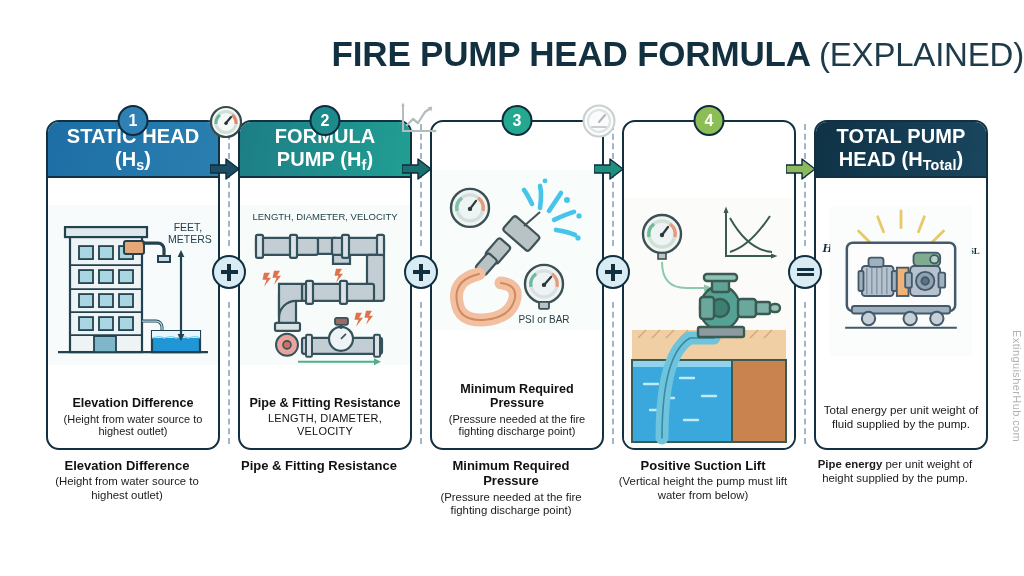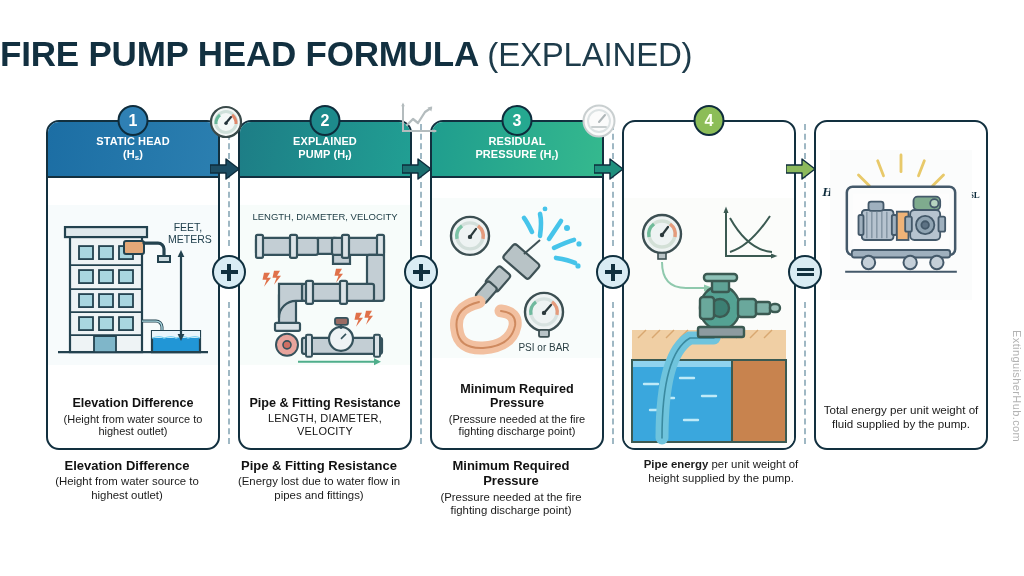--- a/index.html
+++ b/index.html
@@ -7,21 +7,21 @@
     width: 1024px; height: 576px;
     background: #ffffff;
     font-family: "Liberation Sans", sans-serif;
     overflow: hidden;
   }
   #stage { position: relative; width: 1024px; height: 576px; background:#fff; }
 
   
   .title-wrap {
     position: absolute; top: 34px; left: 0; width: 1024px;
-    text-align: left;
+    text-align: right;
   }
   .title-main {
     display: inline; font-size: 35px; font-weight: 700;
     letter-spacing: -0.2px; color: #123040;
     font-family: "Liberation Sans", sans-serif;
   }
   .title-sub {
     display: inline; font-size: 33px; font-weight: 400;
     color: #1d3b4a; letter-spacing: -0.2px;
   }
@@ -47,21 +47,21 @@
     background: #ffffff;
     overflow: hidden;
     display: flex; flex-direction: column;
   }
   .card-head {
     height: 56px;
     display: flex; align-items: center; justify-content: center;
     padding: 0 5px;
     text-align: center;
     color: #ffffff;
-    font-size: 11px; font-weight: 700;
+    font-size: 20px; font-weight: 700;
     line-height: 1.12;
     letter-spacing: 0.1px;
     border-bottom: 2px solid #12303f;
   }
   .c1 .card-head { background: linear-gradient(100deg,#1c6ea4 0%,#2b7fb0 100%); }
   .c2 .card-head { background: linear-gradient(100deg,#1d7d86 0%,#219f93 100%); }
   .c3 .card-head { background: linear-gradient(100deg,#1f9d8e 0%,#35b98e 100%); }
   .c4 .card-head { background: linear-gradient(100deg,#8bbb55 0%,#a5c863 100%); color:#fdfff2; }
   .c5 .card-head { background: linear-gradient(100deg,#0f3246 0%,#19465e 100%); }
 
@@ -273,21 +273,21 @@
           <span class="v"></span>
       </div>
       <div class="dash-bot"></div>
     </div>
 
     <div class="col">
       <div class="badge b2">2</div>
       <div class="card c2">
         <div class="card-head">
           <div>
-            <span>EXPLAINED</span><br>
+            <span>FORMULA</span><br>
             <span><span>PUMP (H</span><span class="sub">f</span><span>)</span></span>
           </div>
         </div>
         <div class="card-art">
           <svg viewBox="0 0 170 160" preserveAspectRatio="xMidYMid meet">
             <rect x="0" y="0" width="170" height="160" fill="#f7fcfa"></rect>
             <text x="85" y="15" font-family="Liberation Sans, sans-serif" font-size="9.5" fill="#1c3b43" text-anchor="middle">LENGTH, DIAMETER, VELOCITY</text>
             <g stroke="#35525c" stroke-width="2.2" fill="#c3ced4">
 
               <rect x="16" y="33" width="62" height="17" rx="2"></rect>
@@ -351,26 +351,20 @@
       <div class="op">
         <span class="h"></span>
           <span class="v"></span>
       </div>
       <div class="dash-bot"></div>
     </div>
 
     <div class="col">
       <div class="badge b3">3</div>
       <div class="card c3">
-        <div class="card-head">
-          <div>
-            <span>RESIDUAL</span><br>
-            <span><span>PRESSURE (H</span><span class="sub">r</span><span>)</span></span>
-          </div>
-        </div>
         <div class="card-art">
           <svg viewBox="0 0 170 160" preserveAspectRatio="xMidYMid meet">
             <rect x="0" y="0" width="170" height="160" fill="#f8fcfb"></rect>
 
             <circle cx="38" cy="38" r="19" fill="#eef3f3" stroke="#3c4f52" stroke-width="2.4"></circle>
             <circle cx="38" cy="38" r="13" fill="none" stroke="#d3dfdb" stroke-width="3.4"></circle>
             <path d="M25 41 A13 13 0 0 1 30 28" fill="none" stroke="#7cc3a6" stroke-width="3.4"></path>
             <path d="M46 28 A13 13 0 0 1 51 41" fill="none" stroke="#e59b7c" stroke-width="3.4"></path>
             <line x1="38" y1="39" x2="44" y2="31" stroke="#2b393c" stroke-width="2.2" stroke-linecap="round"></line>
             <circle cx="38" cy="39" r="2.2" fill="#2b393c"></circle>
@@ -512,20 +506,26 @@
       <div class="dash-top"></div>
       <div class="op eq">
         <span class="e1"></span>
           <span class="e2"></span>
       </div>
       <div class="dash-bot"></div>
     </div>
 
     <div class="col">
       <div class="card c5">
+        <div class="card-head">
+          <div>
+            <span>TOTAL PUMP</span><br>
+            <span><span>HEAD (H</span><span class="sub">Total</span><span>)</span></span>
+          </div>
+        </div>
         <div class="card-art" style="position:relative;">
           <div class="formula"><span>H</span><span class="fs">Total</span><span> = </span><span>H</span><span class="fs">S</span><span> + </span><span>H</span><span class="fs">F</span><span> + </span><span>H</span><span class="fs">R</span><span> + </span><span>H</span><span class="fs">SL</span></div>
           <svg viewBox="0 0 170 180" preserveAspectRatio="xMidYMid meet" style="position:absolute;top:28px;left:0;height:150px;">
             <rect x="0" y="0" width="170" height="180" fill="#fbfcfc"></rect>
 
             <g stroke="#e8c96a" stroke-width="3.4" stroke-linecap="round">
               <line x1="85" y1="6" x2="85" y2="26"></line>
               <line x1="57" y1="13" x2="64" y2="31"></line>
               <line x1="113" y1="13" x2="106" y2="31"></line>
               <line x1="34" y1="30" x2="47" y2="43"></line>
@@ -579,28 +579,31 @@
   </div>
 
   <div class="captions">
     <div class="cap">
       <div class="cap-t">Elevation Difference</div>
       <div class="cap-s">(Height from water source to highest outlet)</div>
     </div>
     <div class="capgap"></div>
     <div class="cap">
       <div class="cap-t">Pipe &amp; Fitting Resistance</div>
-      <div class="cap-s">(Energy lost due to water flow in pipes and fittings)</div>
     </div>
     <div class="capgap"></div>
     <div class="cap">
       <div class="cap-t">Minimum Required Pressure</div>
       <div class="cap-s">(Pressure needed at the fire fighting discharge point)</div>
     </div>
     <div class="capgap"></div>
+    <div class="cap">
+      <div class="cap-t">Positive Suction Lift</div>
+      <div class="cap-s">(Vertical height the pump must lift water from below)</div>
+    </div>
     <div class="capgap"></div>
     <div class="cap">
       <div class="cap-s" style="margin-top:0;"><b>Pipe energy</b><span> per unit weight of height supplied by the pump.</span></div>
     </div>
   </div>
 
   <div class="watermark">ExtinguisherHub.com</div>
 
 </div>
 

